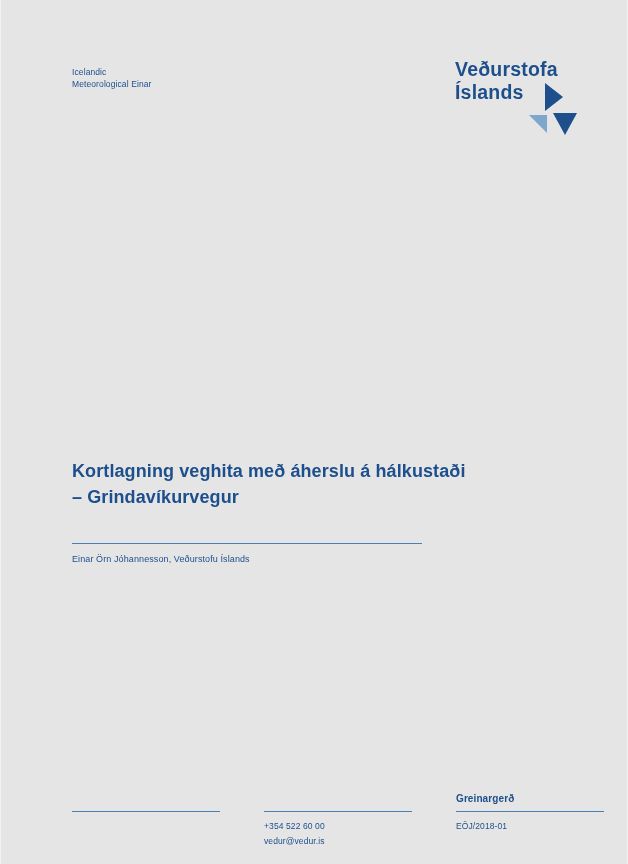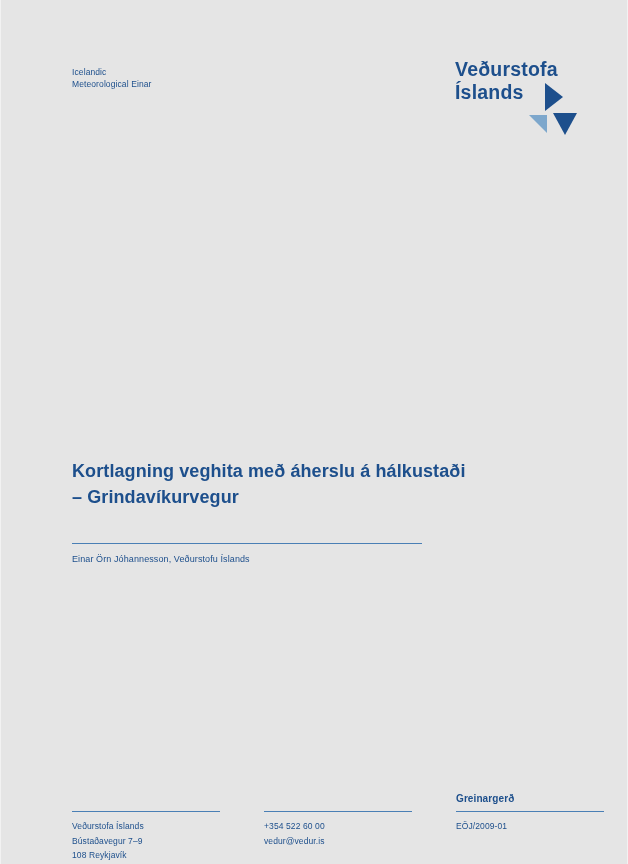--- a/index.html
+++ b/index.html
@@ -158,29 +158,24 @@
   <div class="doc-title">Kortlagning veghita með áherslu á hálkustaði – Grindavíkurvegur</div>
   <div class="title-rule"></div>
   <div class="doc-author">Einar Örn Jóhannesson, Veðurstofu Íslands</div>
 
   <div class="footer-rule c1"></div>
   <div class="footer-rule c2"></div>
   <div class="footer-rule c3"></div>
 
   <div class="footer-kind">Greinargerð</div>
 
-  <div class="footer-col c1">
-    <div>Veðurstofa Íslands</div>
-    <div>Bústaðavegur 7–9</div>
-    <div>108 Reykjavík</div>
-  </div>
 
   <div class="footer-col c2">
     <div>+354 522 60 00</div>
     <div>vedur@vedur.is</div>
   </div>
 
   <div class="footer-col c3">
-    <div>EÖJ/2009-01</div>
+    <div>EÖJ/2018-01</div>
   </div>
 
   <div class="page-edge"></div>
 </div>
 
 </body></html>

